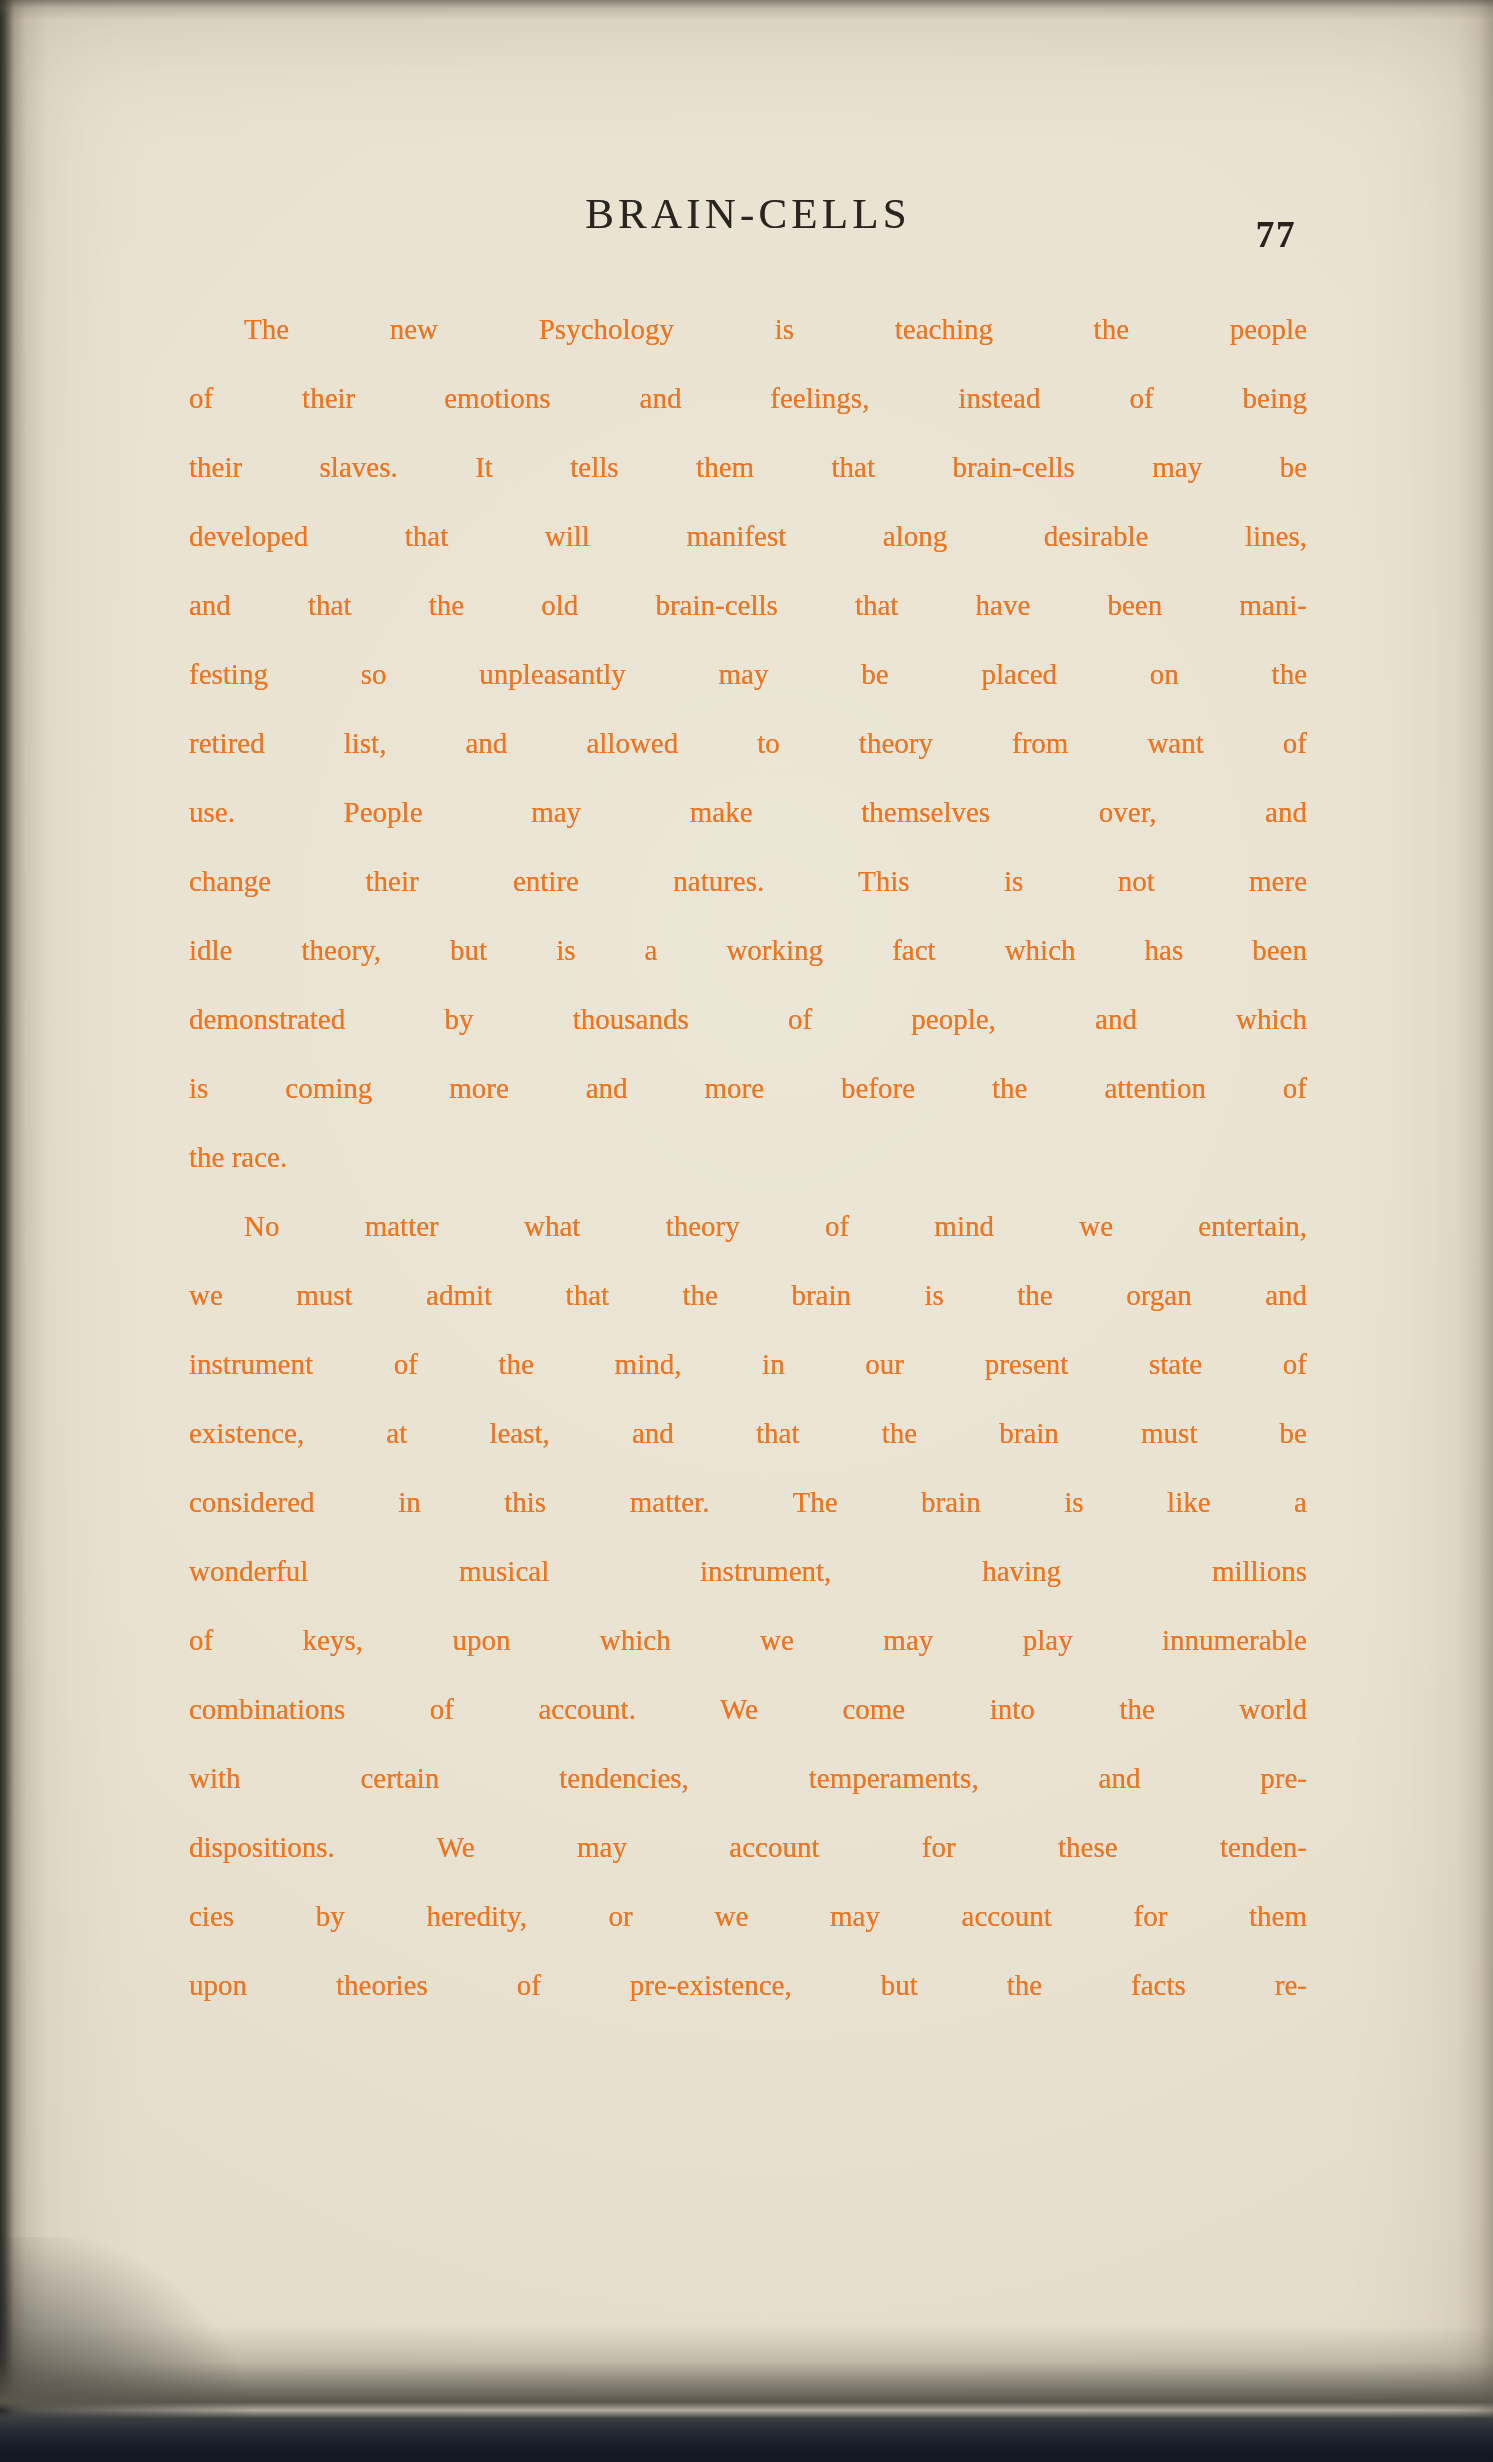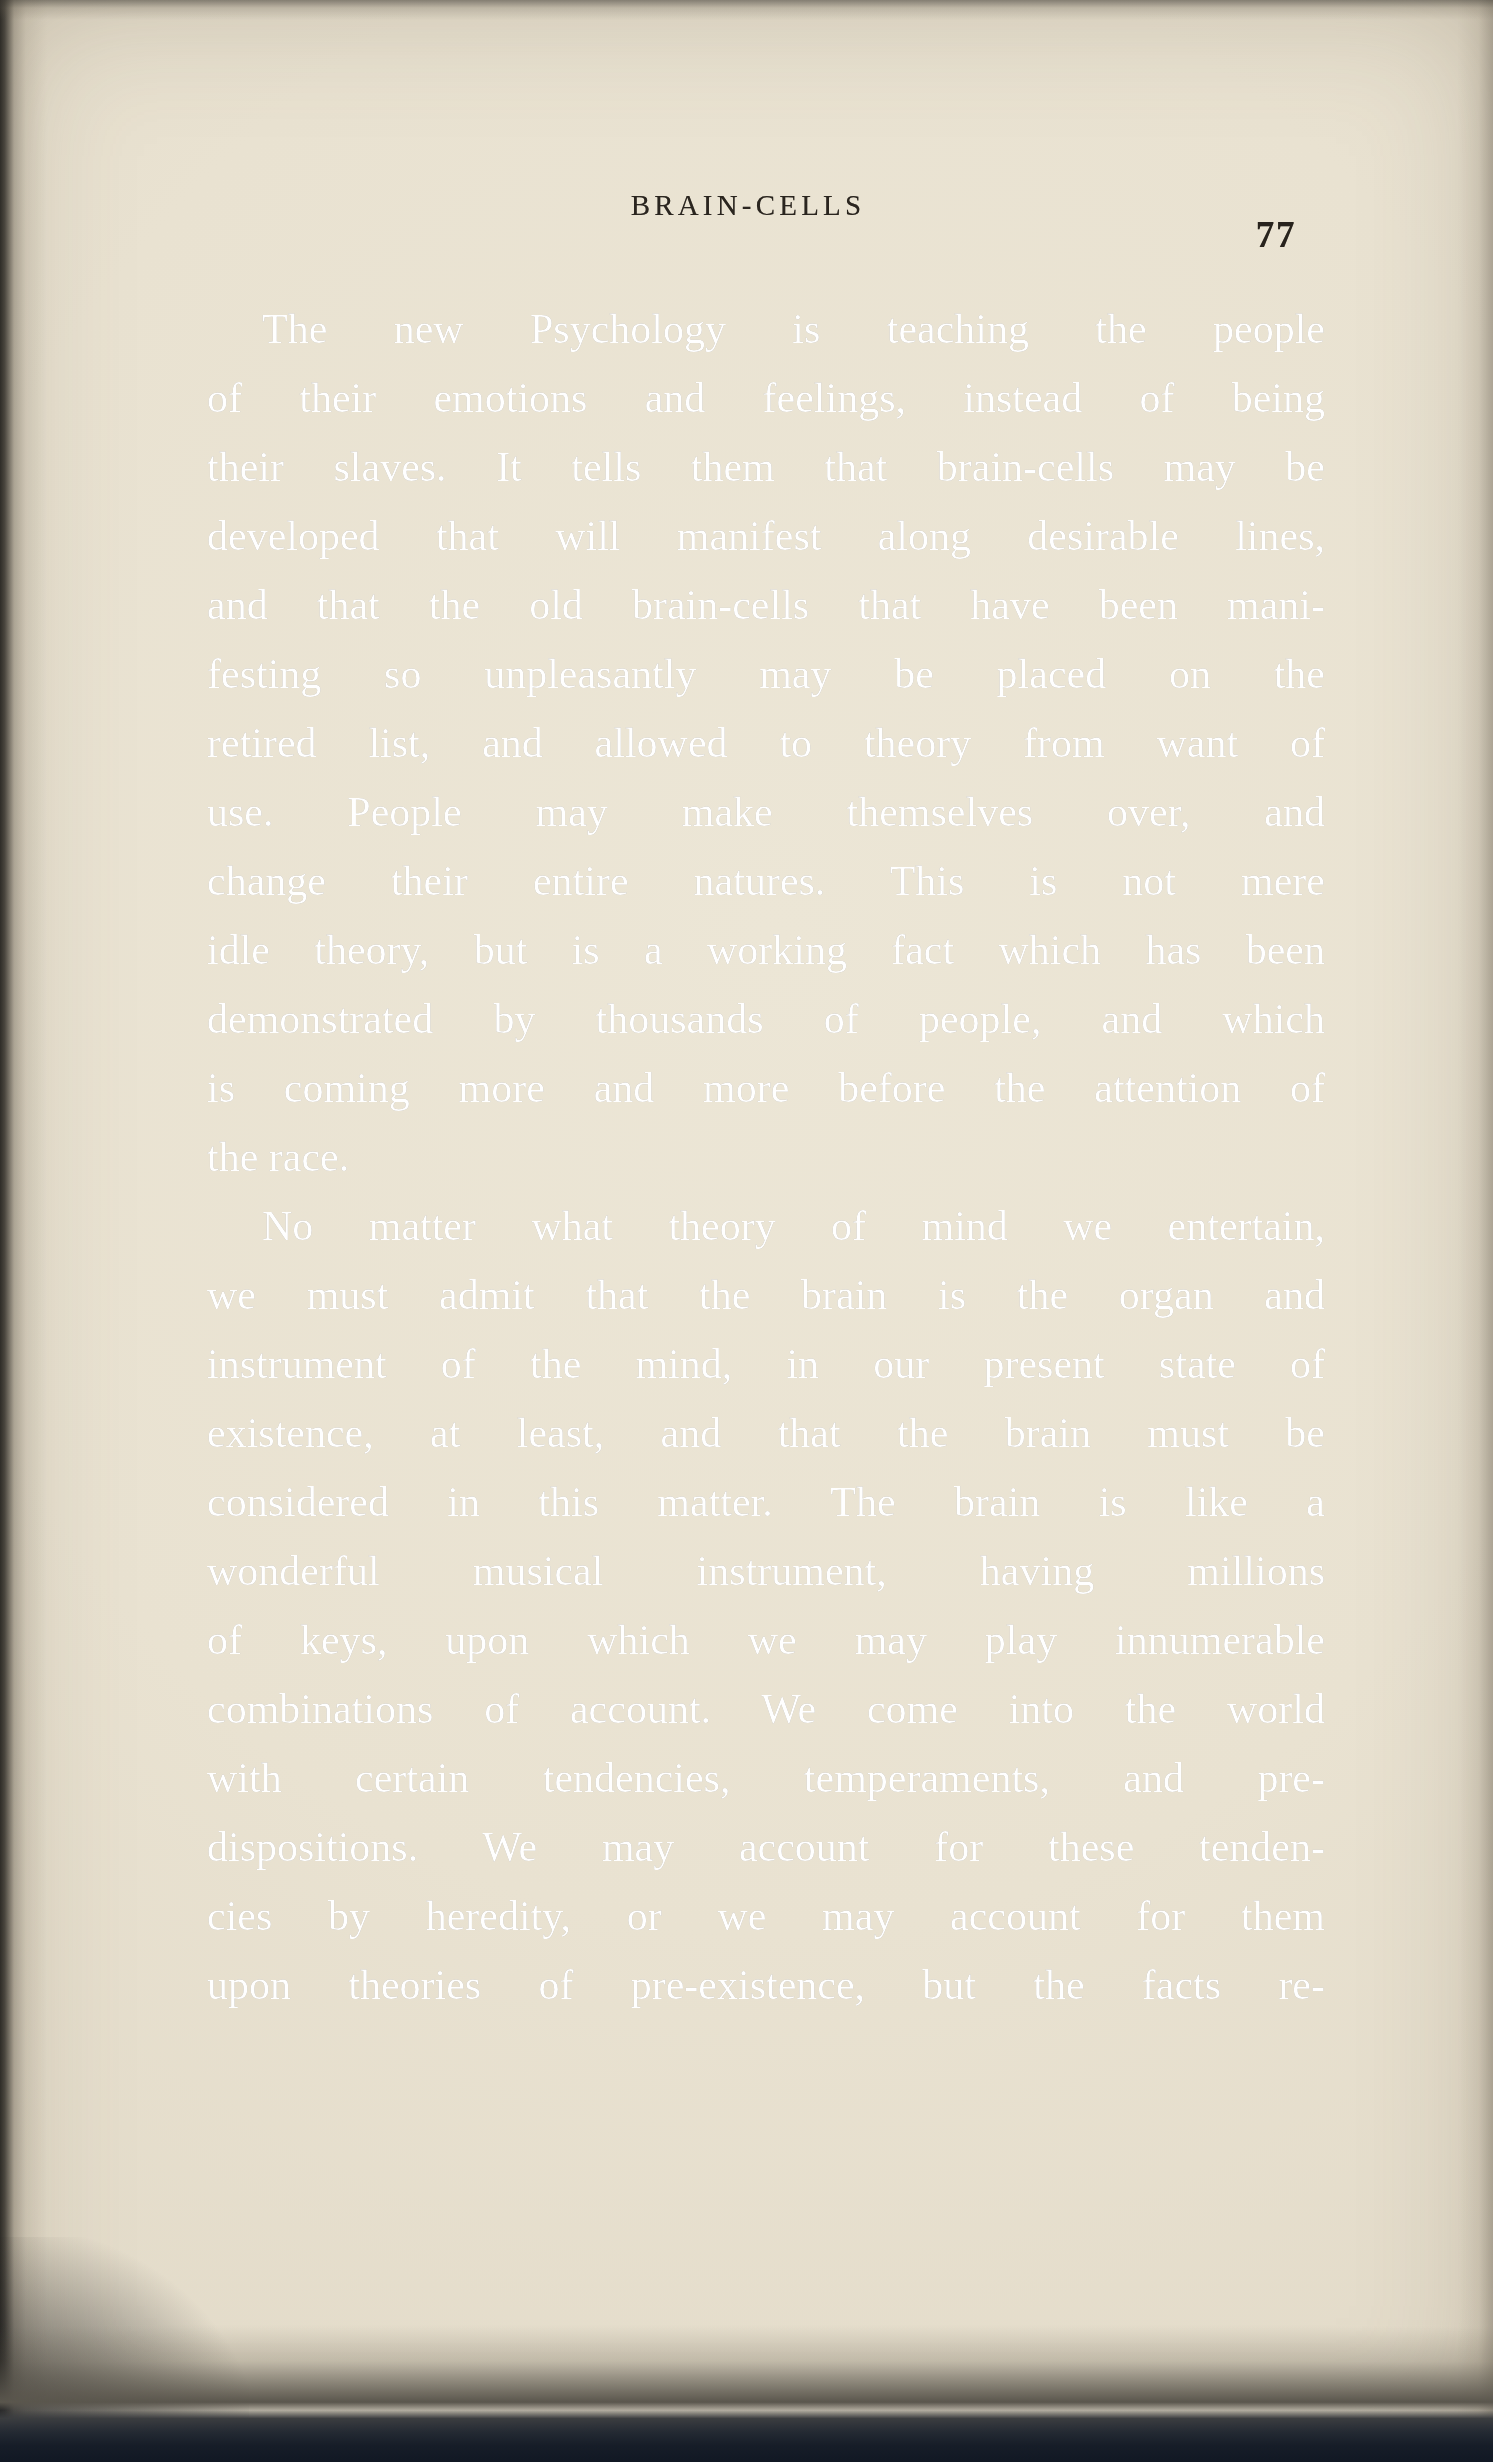--- a/index.html
+++ b/index.html
@@ -70,44 +70,44 @@
     position: absolute;
     left: 189px;
     width: 1118px;
     top: 189px;
     height: 65px;
   }
   .page-title {
     position: absolute;
     left: 0; right: 0;
     text-align: center;
-    font-size: 29px;
+    font-size: 43px;
     letter-spacing: 4.2px;
     color: #2a251f;
     text-shadow: 0 0 0.6px rgba(42,37,31,0.45);
   }
   .page-number {
     position: absolute;
     right: 10.7px;
     top: 8.3px;
     font-size: 37px;
     font-weight: 700;
     letter-spacing: 1.8px;
     color: #28231d;
     text-shadow: 0 0 0.6px rgba(42,37,31,0.45);
     margin-top: 16px;
   }
   
   .text-block {
     position: absolute;
-    left: 207px;
+    left: 189px;
     top: 295px;
     width: 1118px;
-    color: #ffffff;
-    font-size: 42px;
+    color: #f97316;
+    font-size: 29px;
     line-height: 69px;
     text-shadow: 0 0 0.6px rgba(40,35,32,0.4);
   }
   .line {
     text-align: justify;
     text-align-last: justify;
     white-space: nowrap;
     height: 69px;
   }
   .line.indent {

